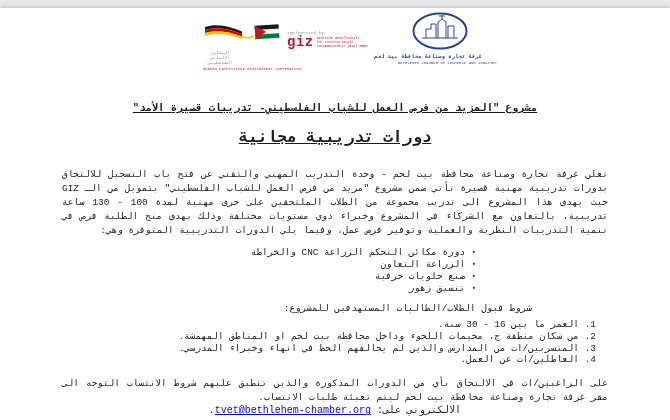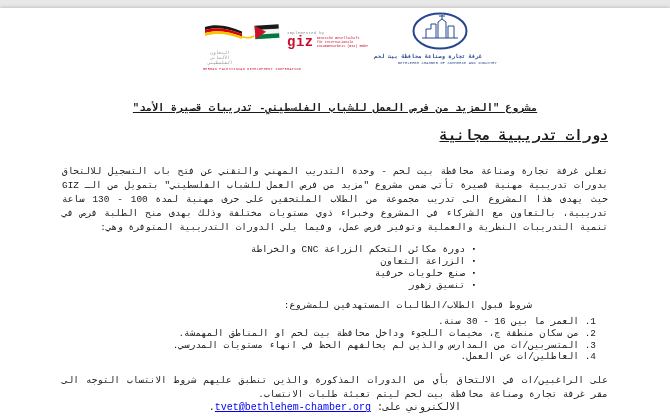--- a/index.html
+++ b/index.html
@@ -22,21 +22,21 @@
   .seal svg{display:block;margin:0 auto;}
   .seal-ar{color:#27458f;font-size:5.6px;font-weight:bold;direction:rtl;margin-top:2px;white-space:nowrap;}
   .seal-en{color:#27458f;font-size:3.6px;letter-spacing:.2px;margin-top:1px;white-space:nowrap;}
   
   .content{position:absolute;left:62px;right:62px;top:94px;direction:rtl;}
   .doc-title{
     text-align:center;font-weight:bold;font-size:10.5px;line-height:13px;
     text-decoration:underline;direction:rtl;
   }
   .doc-subtitle{
-    text-align:right;font-weight:bold;font-size:14px;
+    text-align:center;font-weight:bold;font-size:16px;
     text-decoration:underline;direction:rtl;margin-top:12px;
   }
   .intro{
     margin-top:21px;font-size:9.4px;line-height:14px;
     text-align:justify;direction:rtl;
   }
   .courses{margin:9px 132px 0 0;}
   .course-row{direction:rtl;text-align:right;font-size:9.4px;line-height:12px;}
   .bullet{display:inline-block;font-size:6.5px;vertical-align:1px;margin-left:7px;color:#000;}
   .cond-heading{margin:7px 76px 0 0;text-align:right;font-size:9.4px;direction:rtl;}
@@ -119,21 +119,21 @@
       <div class="course-row">
         <span class="bullet">▪</span><span>تنسيق زهور</span>
       </div>
     </div>
 
     <div class="cond-heading" dir="rtl">شروط قبول الطلاب/الطالبات المستهدفين للمشروع:</div>
 
     <ol class="conds" dir="rtl">
       <li>العمر ما بين 16 - 30 سنة.</li>
       <li>من سكان منطقة ج، مخيمات اللجوء وداخل محافظة بيت لحم او المناطق المهمشة.</li>
-      <li>المتسربين/ات من المدارس والذين لم يحالفهم الحظ في انهاء مستويات المدرسي.</li>
+      <li>المتسربين/ات من المدارس والذين لم يحالفهم الحظ في انهاء وخبراء المدرسي.</li>
       <li>العاطلين/ات عن العمل.</li>
     </ol>
 
     <div class="closing" dir="rtl">على الراغبين/ات في الالتحاق بأي من الدورات المذكورة والذين تنطبق عليهم شروط الانتساب التوجه الى مقر غرفة تجارة وصناعة محافظة بيت لحم ليتم تعبئة طلبات الانتساب.</div>
 
     <div class="contact-l2" dir="rtl">
       <span>الالكتروني على: </span><a class="email" href="#">tvet@bethlehem-chamber.org</a><span>.</span>
     </div>
 
   </div>

